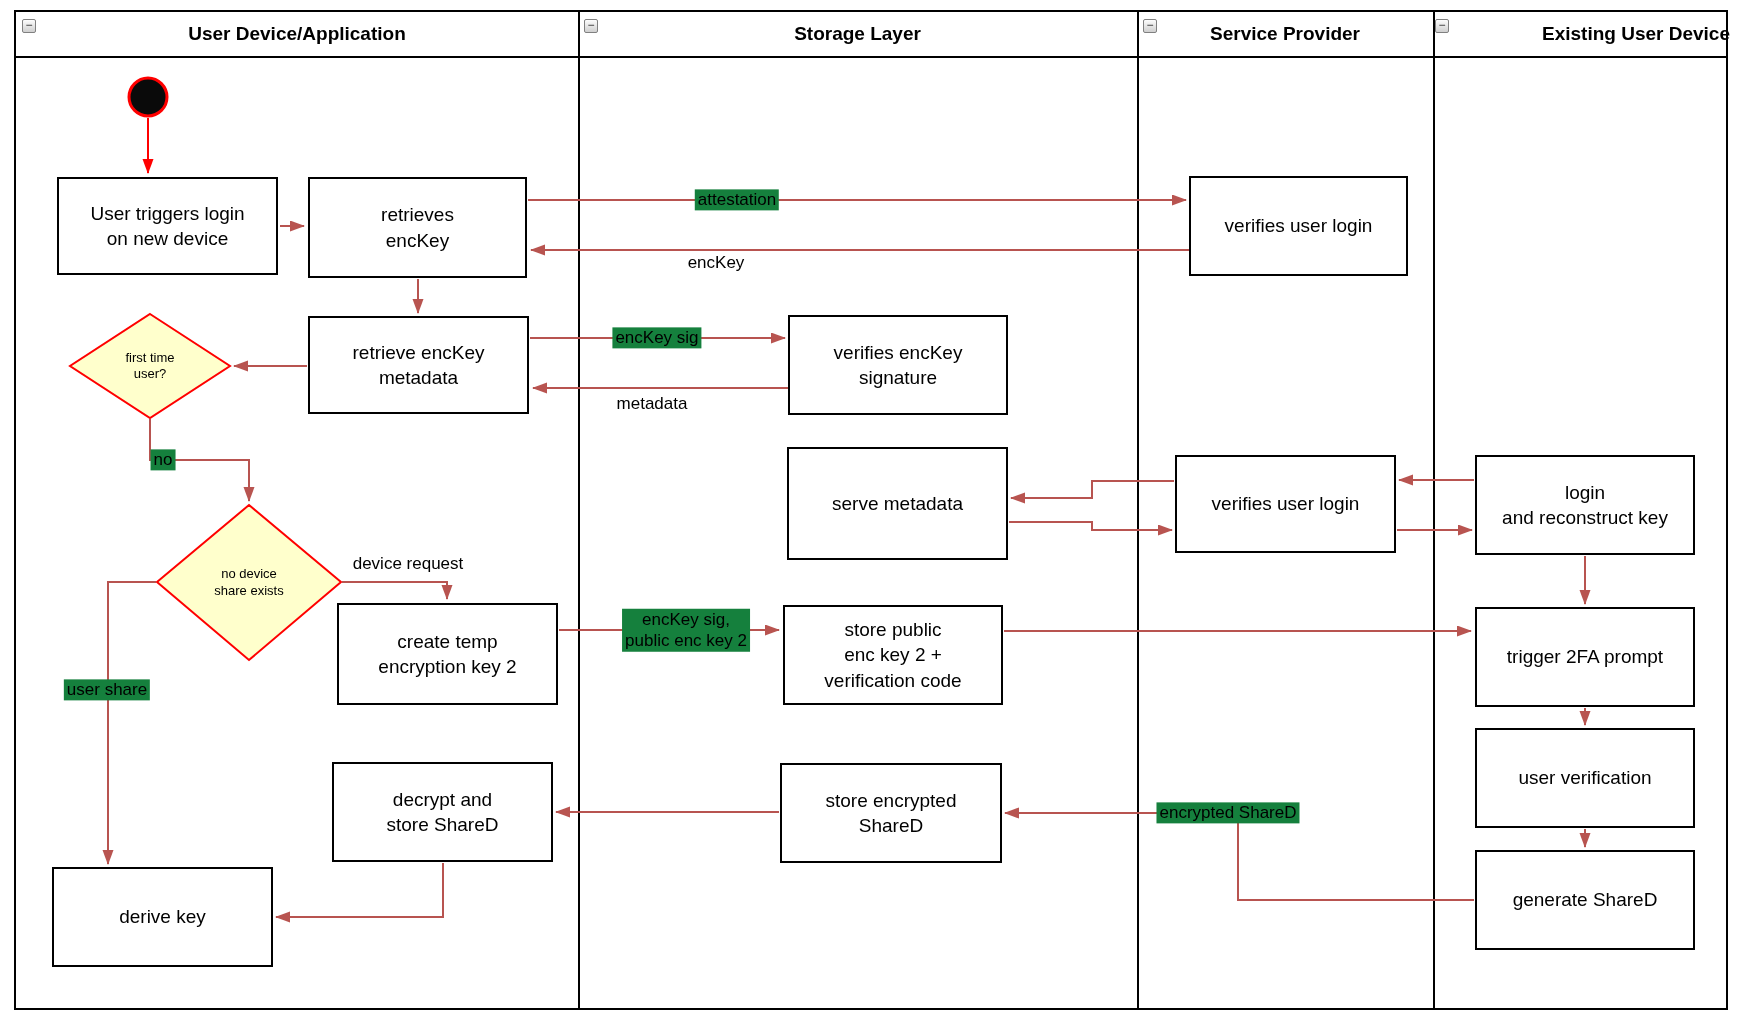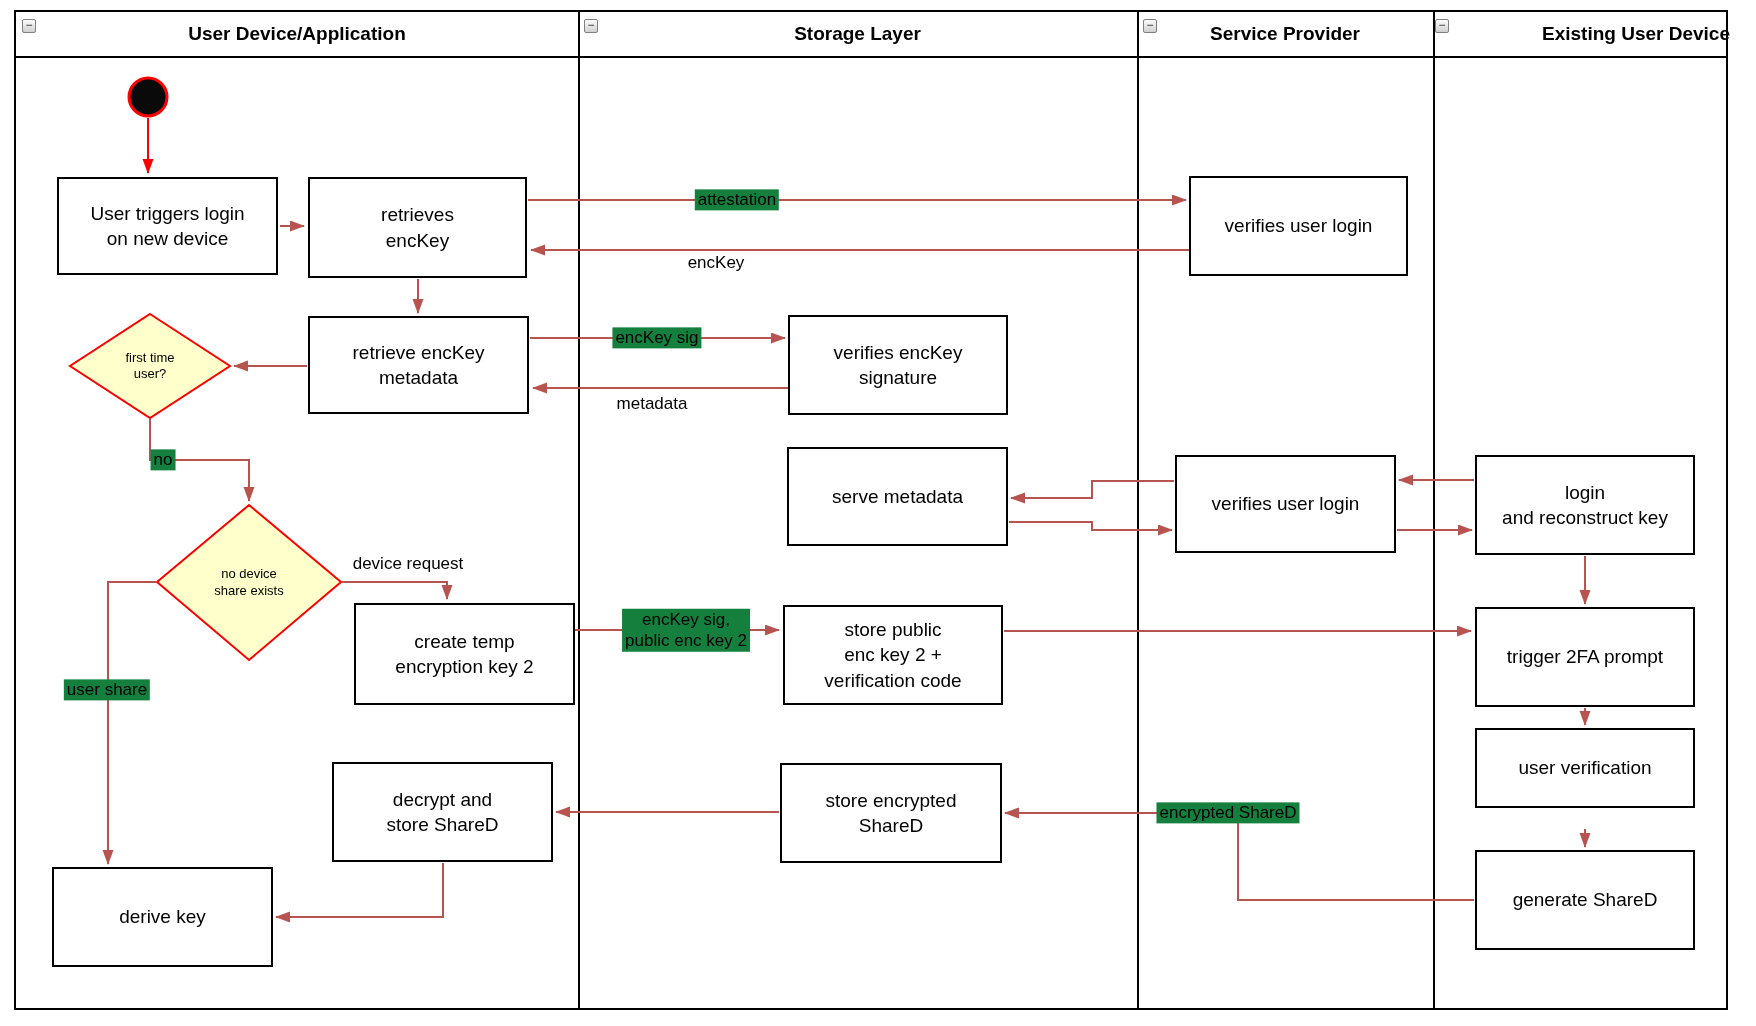--- a/index.html
+++ b/index.html
@@ -28,32 +28,32 @@
   #ahb{fill:var(--edge);} #ahr{fill:var(--accent);}
   
   .node{position:absolute;box-sizing:border-box;border:2px solid #000;background:#fff;
         display:flex;align-items:center;justify-content:center;text-align:center;
         font-size:19px;line-height:1.32;white-space:pre-line;}
   .dnode{position:absolute;display:flex;align-items:center;justify-content:center;text-align:center;
         font-size:13px;line-height:1.25;white-space:pre-line;}
   .n-user-triggers{left:57px;top:177px;width:221px;height:98px;}
   .n-retrieves-enckey{left:308px;top:177px;width:219px;height:101px;}
   .n-retrieve-metadata{left:308px;top:316px;width:221px;height:98px;}
-  .n-create-temp{left:337px;top:603px;width:221px;height:102px;margin-left:17px;}
+  .n-create-temp{left:337px;top:603px;width:221px;height:102px;}
   .n-verifies-sig{left:788px;top:315px;width:220px;height:100px;}
-  .n-serve-metadata{left:787px;top:447px;width:221px;height:99px;}
+  .n-serve-metadata{left:787px;top:447px;width:221px;height:113px;}
   .n-store-public{left:783px;top:605px;width:220px;height:100px;}
   .n-store-encrypted{left:780px;top:763px;width:222px;height:100px;}
   .n-decrypt-store{left:332px;top:762px;width:221px;height:100px;}
   .n-derive-key{left:52px;top:867px;width:221px;height:100px;}
   .n-verifies-login-top{left:1189px;top:176px;width:219px;height:100px;}
   .n-verifies-login-mid{left:1175px;top:455px;width:221px;height:98px;}
   .n-login-reconstruct{left:1475px;top:455px;width:220px;height:100px;}
   .n-trigger-2fa{left:1475px;top:607px;width:220px;height:100px;}
-  .n-user-verification{left:1475px;top:728px;width:220px;height:80px;}
+  .n-user-verification{left:1475px;top:728px;width:220px;height:100px;}
   .n-generate-shared{left:1475px;top:850px;width:220px;height:100px;}
   .n-first-time{left:70px;top:314px;width:160px;height:104px;}
   .n-no-device{left:157px;top:505px;width:184px;height:155px;}
   
   .elabel{position:absolute;transform:translate(-50%,-50%);font-size:17px;line-height:1.25;
           white-space:pre-line;text-align:center;}
   .elabel.bg{background:#15803d;padding:0 3px;}
   .l-attestation{left:737px;top:200px;}
   .l-enckey{left:716px;top:263px;}
   .l-enckey-sig{left:657px;top:338px;}

